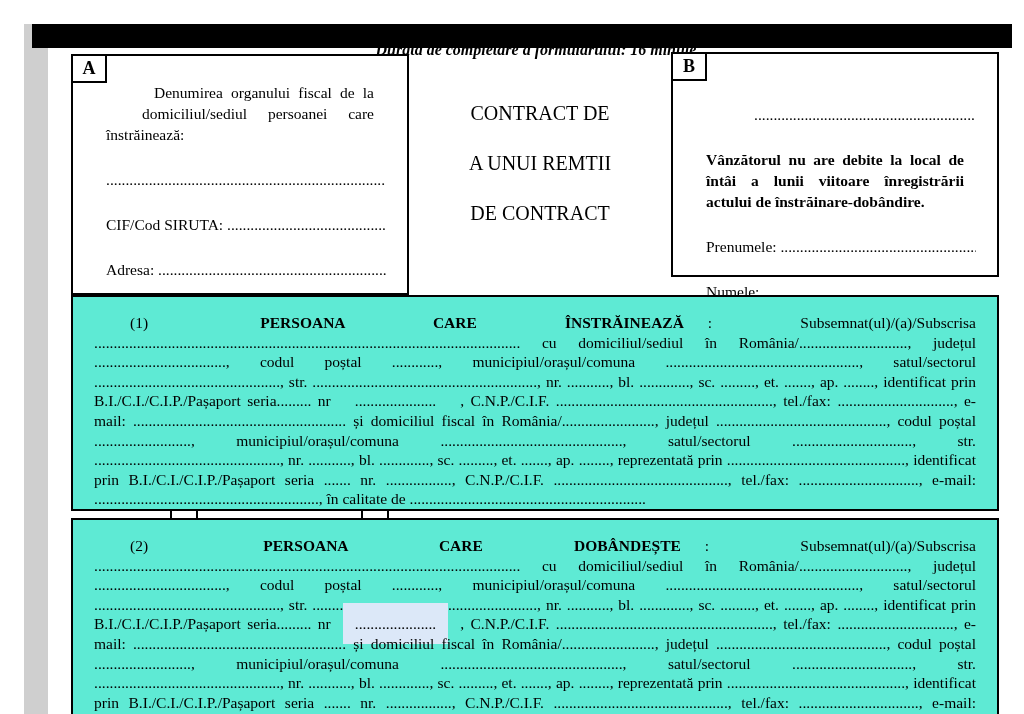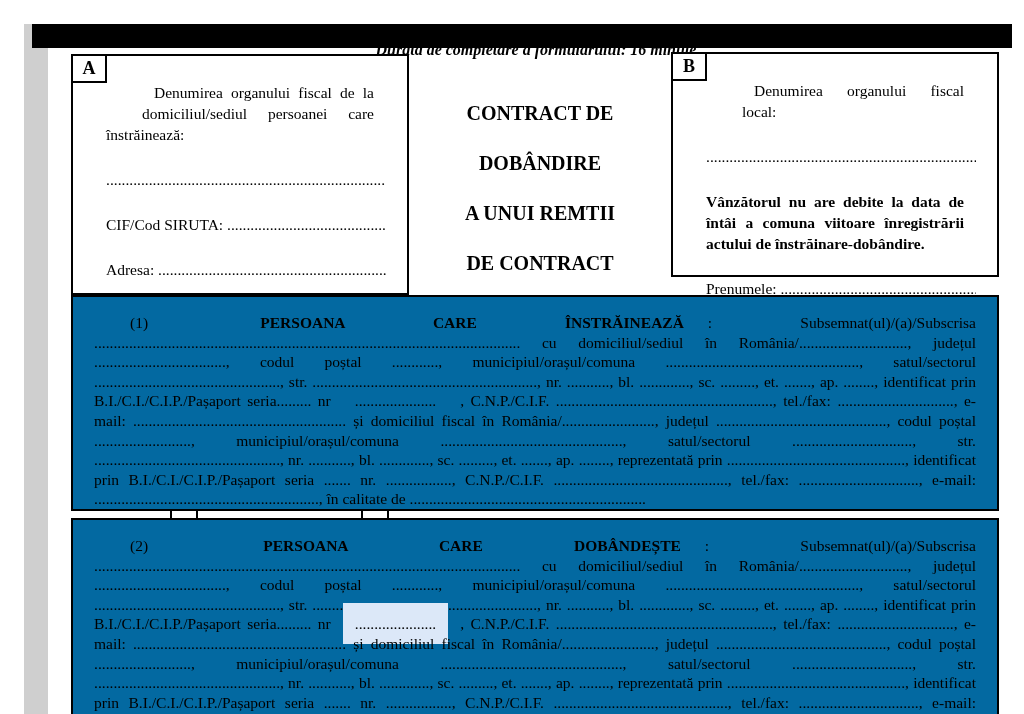--- a/index.html
+++ b/index.html
@@ -31,23 +31,23 @@
   .corner-spacer { float:left; width:36px; height:24px; }
   .intro { text-align:justify; }
   .fline { white-space:nowrap; overflow:hidden; }
   .note { font-weight:bold; text-align:justify; }
   .cb-row { display:flex; gap:56px; margin:4px 0 0 52px; }
   .cb-item { display:flex; align-items:center; gap:7px; }
   .cb { width:17px; height:17px; border:2px solid #000; display:inline-block; background:#fff; }
   .ls { text-align:center; margin-top:10px; font-size:11px; letter-spacing:1px; }
   .center-title {
     position:absolute; left:392px; top:52px; width:248px;
-    text-align:center; font-weight:bold; font-size:20px; line-height:26px;
+    text-align:center; font-weight:normal; font-size:20px; line-height:26px;
   }
-  .section { position:absolute; left:47px; width:928px; border:2px solid #000; overflow:hidden; background:#0369a1; }
+  .section { position:absolute; left:47px; width:928px; border:2px solid #000; overflow:hidden; background:#5eead4; }
   .sec1 { top:271px; height:216px; }
   .sec2 { top:494px; height:204px; }
   .para {
     padding:4px 9px; text-align:justify;
     font-size:15.5px; line-height:19.6px; text-indent:24px;
   }
   .sec-label { font-weight:bold; }
   .box-bottom { left:47px; top:706px; width:928px; height:12px; border:2px solid #000; border-bottom:none; position:absolute; }
 </style>
 </head>
@@ -78,31 +78,30 @@
         <span class="cb-item">
           <span class="cb"></span>
           <span>Copie</span>
         </span>
       </div>
     </div>
   </div>
 
   <div class="center-title">
     <div>CONTRACT DE</div>
-    <div>DOBÂNDIRE</div>
     <div>A UNUI REMTII</div>
     <div>DE CONTRACT</div>
   </div>
 
   <div class="box box-b">
     <div class="corner-tag">B</div>
     <div class="box-inner">
-      <p class="intro"><span class="corner-spacer"></span><span>Denumirea organului fiscal local:</span></p>
+      <p class="intro"><span class="corner-spacer"></span></p>
       <div class="fline">...........................................................................................</div>
-      <p class="note">Vânzătorul nu are debite la data de întâi a comuna viitoare înregistrării actului de înstrăinare-dobândire.</p>
+      <p class="note">Vânzătorul nu are debite la local de întâi a lunii viitoare înregistrării actului de înstrăinare-dobândire.</p>
       <div class="fline">Prenumele: ..........................................................................</div>
       <div class="fline">Numele: .............................................................................</div>
       <div class="fline">Funcția: ..............................................................................</div>
       <div class="ls">LS</div>
     </div>
   </div>
 
   <div class="section sec1">
     <p class="para"><span>(1) </span><span class="sec-label">PERSOANA CARE ÎNSTRĂINEAZĂ</span><span>: Subsemnat(ul)/(a)/Subscrisa .............................................................................................................. cu domiciliul/sediul în România/............................, județul .................................., codul poștal ............, municipiul/orașul/comuna .................................................., satul/sectorul ................................................, str. .........................................................., nr. ..........., bl. ............., sc. ........., et. ......., ap. ........, identificat prin B.I./C.I./C.I.P./Pașaport seria......... nr</span><span class="hl" style="">.....................</span><span>, C.N.P./C.I.F. ........................................................, tel./fax: .............................., e-mail: ....................................................... și domiciliul fiscal în România/........................, județul ............................................, codul poștal ........................., municipiul/orașul/comuna ..............................................., satul/sectorul ..............................., str. ................................................, nr. ..........., bl. ............., sc. ........., et. ......., ap. ........, reprezentată prin .............................................., identificat prin B.I./C.I./C.I.P./Pașaport seria ....... nr. ................., C.N.P./C.I.F. ............................................., tel./fax: ..............................., e-mail: .........................................................., în calitate de .............................................................</span></p>
   </div>

